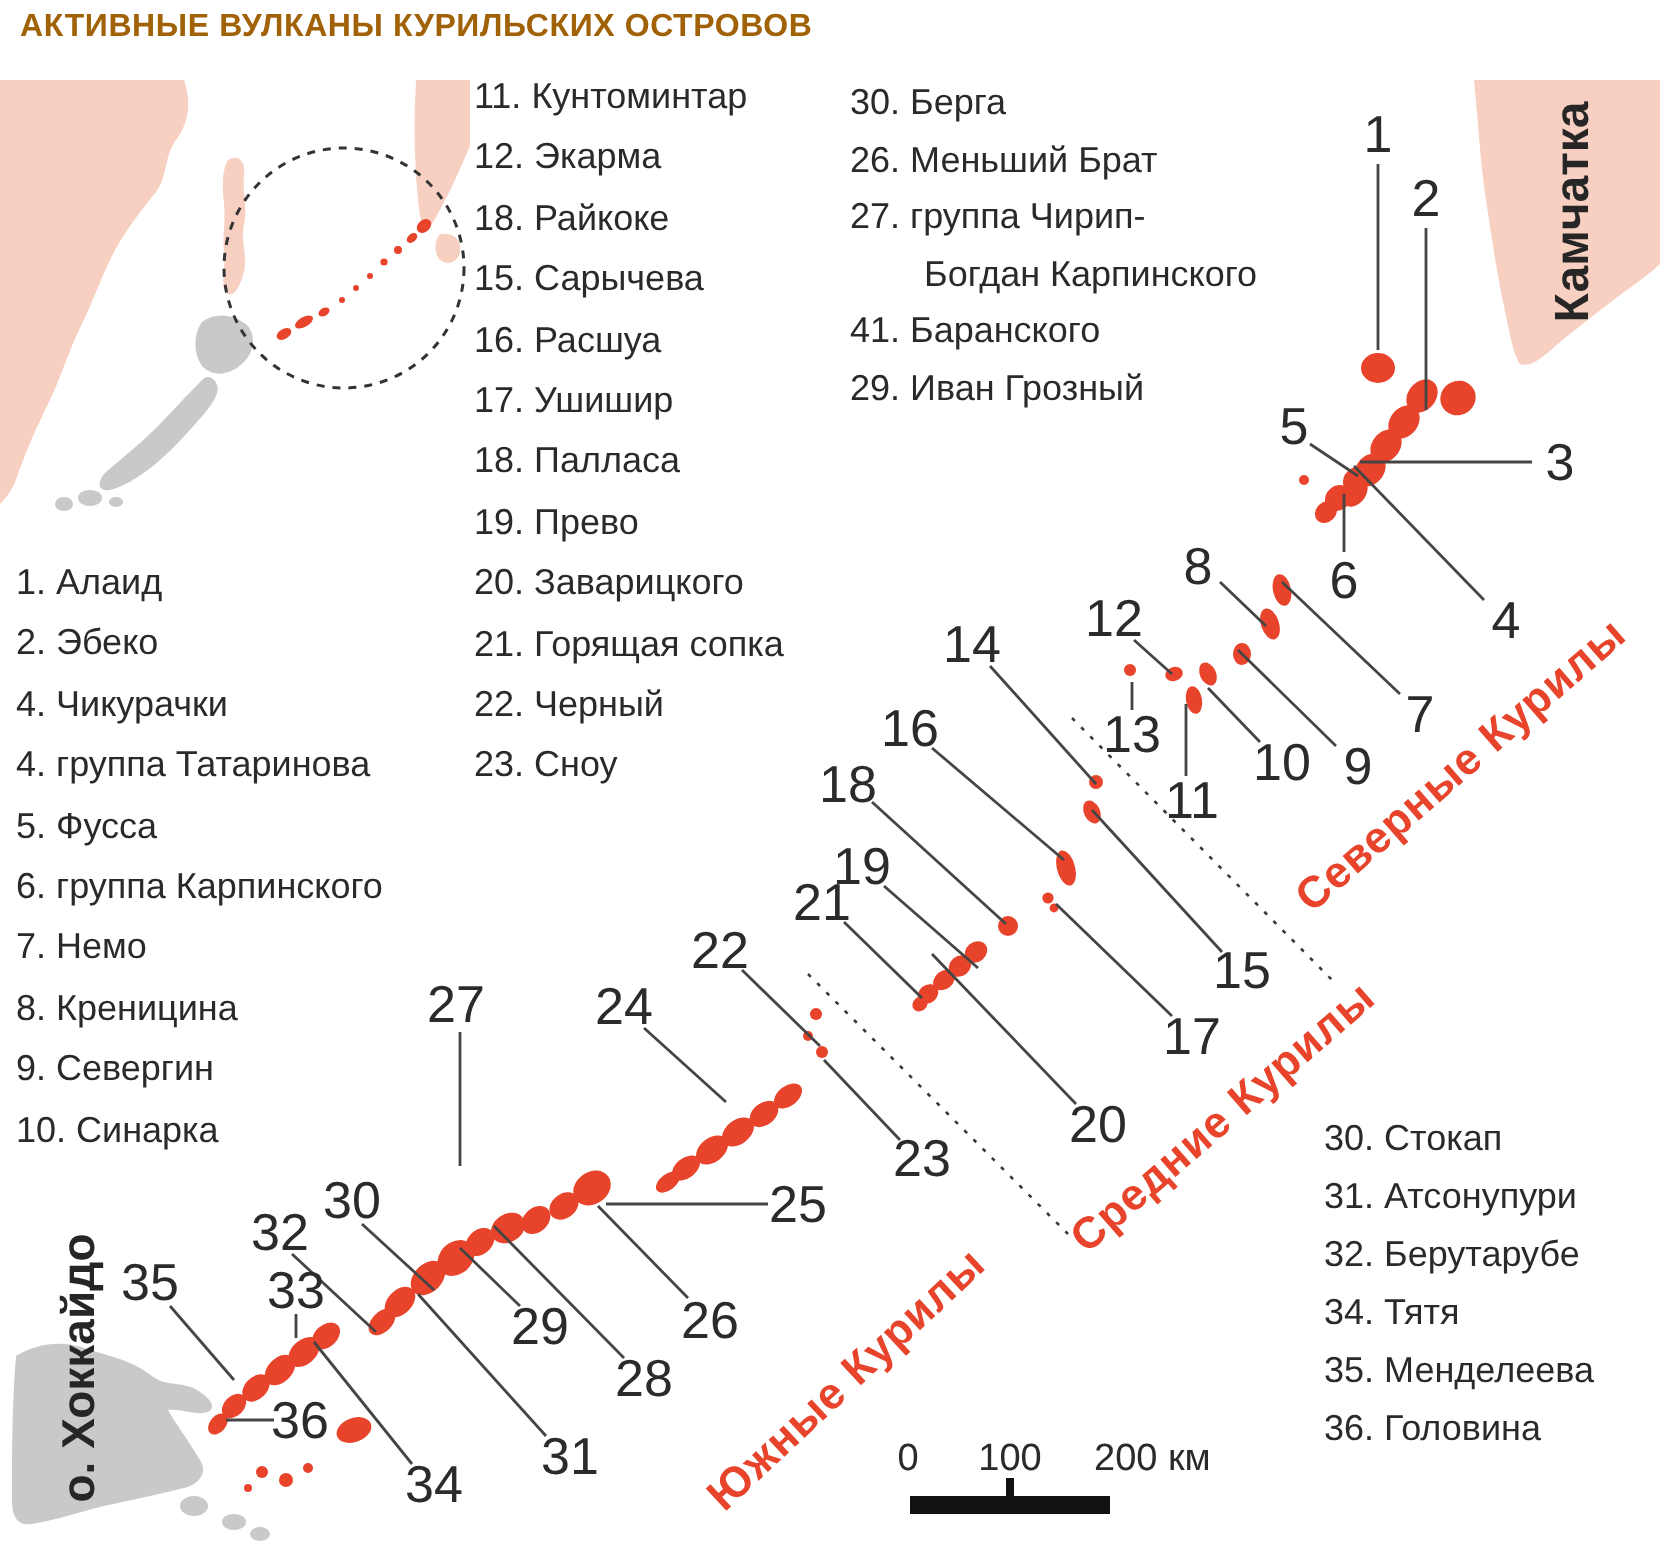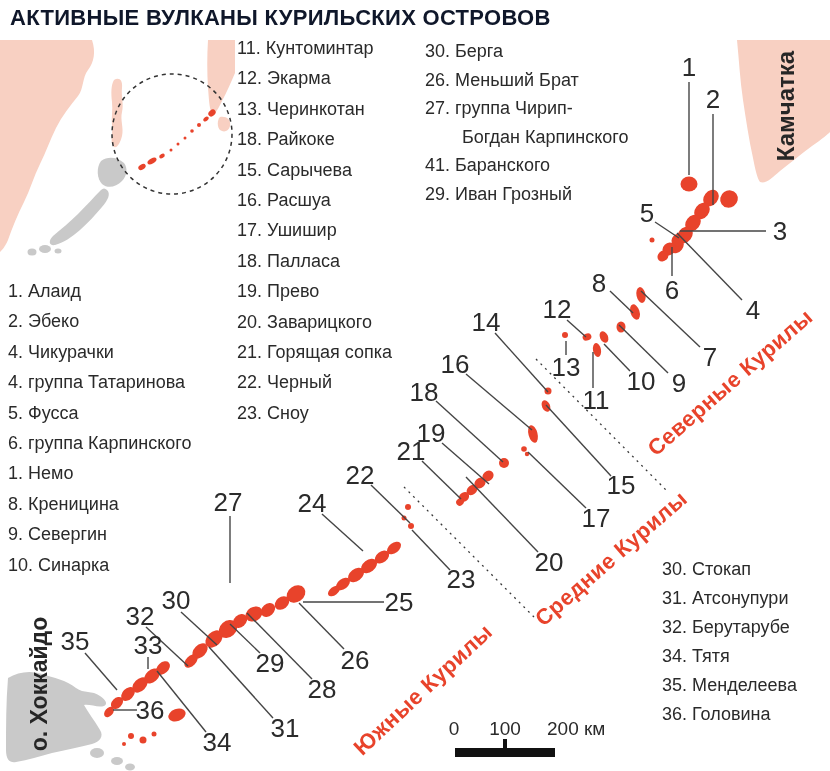--- a/index.html
+++ b/index.html
@@ -1,20 +1,20 @@
 <!DOCTYPE html>
 <html><head>
 <meta charset="utf-8">
 <style>
   html,body{margin:0;padding:0;background:#fff;}
   #stage{position:relative;width:830px;height:771px;background:#fff;overflow:hidden;
          font-family:"Liberation Sans",sans-serif;color:#2a2a2a;}
   #map-svg{position:absolute;left:0;top:0;z-index:1;}
-  .ttl{position:absolute;left:10px;top:5px;font-size:22px;font-weight:bold;
-       letter-spacing:.3px;color:#0f172a;z-index:3;white-space:nowrap;}
+  .ttl{position:absolute;left:10px;top:5px;font-size:16px;font-weight:bold;
+       letter-spacing:.3px;color:#a16207;z-index:3;white-space:nowrap;}
   .vlist{position:absolute;z-index:3;font-size:18px;white-space:nowrap;}
   .vlist div{height:30.4px;line-height:30.4px;}
   .vlist.rt div{height:28.5px;line-height:28.5px;}
   .vlist.br div{height:29px;line-height:29px;}
   .vlist .indent{padding-left:37px;}
   svg text{font-family:"Liberation Sans",sans-serif;}
   .callout{font-size:26px;fill:#2b2b2b;}
   .redlab{font-size:22px;font-weight:bold;fill:#e8432b;letter-spacing:.5px;}
   .blklab{font-weight:bold;fill:#262626;}
 </style>
@@ -241,30 +241,29 @@
 
   <div class="ttl">АКТИВНЫЕ ВУЛКАНЫ КУРИЛЬСКИХ ОСТРОВОВ</div>
 
   <div class="vlist" style="left:8px;top:276px;">
     <div>1. Алаид</div>
     <div>2. Эбеко</div>
     <div>4. Чикурачки</div>
     <div>4. группа Татаринова</div>
     <div>5. Фусса</div>
     <div>6. группа Карпинского</div>
-    <div>1. Немо</div>
+    <div>7. Немо</div>
     <div>8. Креницина</div>
     <div>9. Севергин</div>
     <div>10. Синарка</div>
   </div>
 
   <div class="vlist" style="left:237px;top:33px;">
     <div>11. Кунтоминтар</div>
     <div>12. Экарма</div>
-    <div>13. Черинкотан</div>
     <div>18. Райкоке</div>
     <div>15. Сарычева</div>
     <div>16. Расшуа</div>
     <div>17. Ушишир</div>
     <div>18. Палласа</div>
     <div>19. Прево</div>
     <div>20. Заварицкого</div>
     <div>21. Горящая сопка</div>
     <div>22. Черный</div>
     <div>23. Сноу</div>

